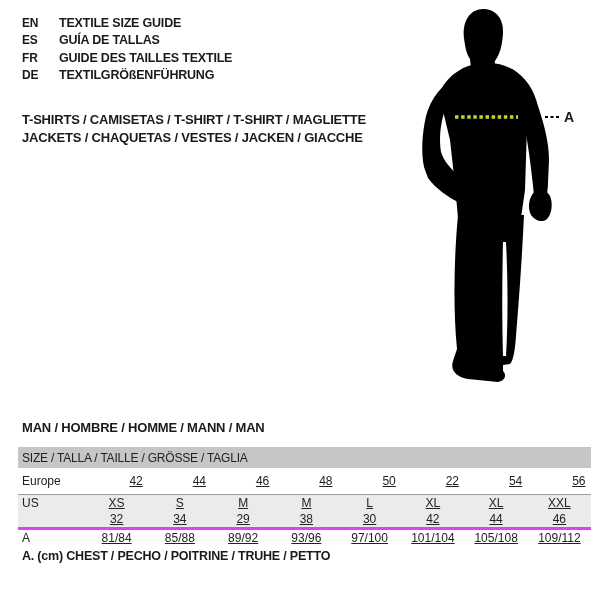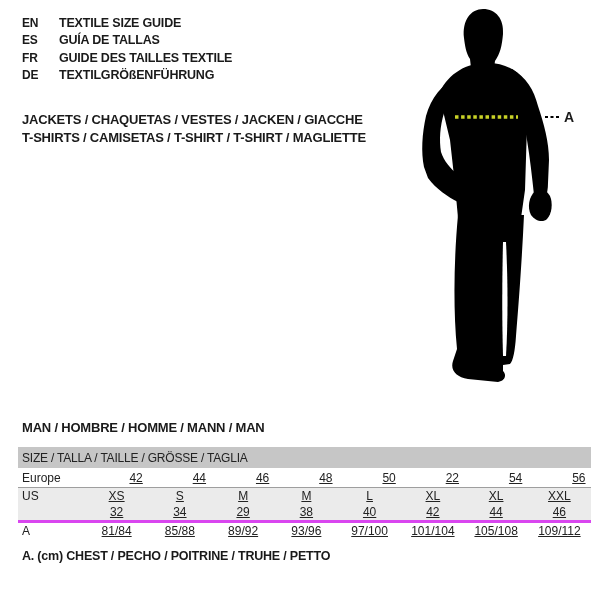--- a/index.html
+++ b/index.html
@@ -36,21 +36,21 @@
     font-weight:700; font-size:13px; letter-spacing:-0.2px;
   }
 
   
   .sizetable { position:absolute; left:18px; top:447px; width:573px; font-size:12px; }
   .st-header {
     height:21px; background:#c6c6c6; color:#222;
     display:flex; align-items:center; padding-left:4px; letter-spacing:-0.2px;
   }
   .st-row { display:grid; grid-template-columns:67px repeat(8, 1fr); align-items:center; }
-  .st-row.r-europe { height:20px; background:#fff; border-bottom:1px solid #9e9e9e;gap:39px; }
+  .st-row.r-europe { height:27px; background:#fff; border-bottom:1px solid #9e9e9e;gap:39px; }
   .st-band { background:#ebebeb; border-bottom:3px solid #d946ef; }
   .st-band .st-row { height:16px; }
   .st-row.r-a { height:16px; background:#fff; }
   .st-label { padding-left:4px; text-align:left; color:#222; }
   .st-cell { text-align:center; color:#222;text-decoration:underline; }
 
   
   .footnote {
     position:absolute; left:22px; top:549px;
     font-weight:700; font-size:12.5px; letter-spacing:-0.2px;
@@ -74,22 +74,22 @@
       <span class="lang-code">FR</span>
       <span class="lang-label">GUIDE DES TAILLES TEXTILE</span>
     </div>
     <div class="lang-row">
       <span class="lang-code">DE</span>
       <span class="lang-label">TEXTILGRÖßENFÜHRUNG</span>
     </div>
   </div>
 
   <div class="category-block">
+    <div class="category-line">T-SHIRTS / CAMISETAS / T-SHIRT / T-SHIRT / MAGLIETTE</div>
     <div class="category-line">JACKETS / CHAQUETAS / VESTES / JACKEN / GIACCHE</div>
-    <div class="category-line">T-SHIRTS / CAMISETAS / T-SHIRT / T-SHIRT / MAGLIETTE</div>
   </div>
 
   <svg class="figure-svg" viewBox="0 0 200 410">
     <g fill="#000000">
       <path d="M64,38 C62,20 71,9 83,9 C96,9 104,19 103,34 C102,46 100,54 95,61 L94,68 L71,68 L70,59 C66,53 65,46 64,38 Z"></path>
       <path d="M38,96 C46,76 63,64 84,63 C104,62 117,70 124,80 L127,126 L125,190 L121,218 L58,218 L55,185 L50,140 L44,115 Z"></path>
       <path d="M58,76 C42,84 31,98 26,116 C22,134 21,152 24,167 L28,178 C36,189 48,197 58,202 L65,198 C65,189 63,181 58,175 C50,168 44,161 41,152 C39,140 40,126 44,113 C47,100 53,88 61,82 Z"></path>
       <path d="M112,69 C126,77 134,90 138,106 C144,124 149,142 149,160 L148,183 C148,189 147,193 146,197 L134,195 C132,177 130,158 127,140 C124,120 118,99 110,85 Z"></path>
       <path d="M135,191 C129,197 127,207 131,215 C135,221 143,223 147,219 C152,214 153,203 150,196 C146,189 139,187 135,191 Z"></path>
       <path d="M58,215 L124,215 C122,258 119,300 116,336 C115,351 113,361 110,364 L103,365 L103,371 C107,375 105,381 98,382 L68,379 C56,377 50,370 53,361 L57,349 C53,308 54,258 58,215 Z"></path>
@@ -128,21 +128,21 @@
         <div class="st-cell">XL</div>
         <div class="st-cell">XL</div>
         <div class="st-cell">XXL</div>
       </div>
       <div class="st-row">
         <div class="st-label"></div>
         <div class="st-cell">32</div>
         <div class="st-cell">34</div>
         <div class="st-cell">29</div>
         <div class="st-cell">38</div>
-        <div class="st-cell">40</div>
+        <div class="st-cell">30</div>
         <div class="st-cell">42</div>
         <div class="st-cell">44</div>
         <div class="st-cell">46</div>
       </div>
     </div>
 
     <div class="st-row r-a">
       <div class="st-label">A</div>
       <div class="st-cell">81/84</div>
       <div class="st-cell">85/88</div>

